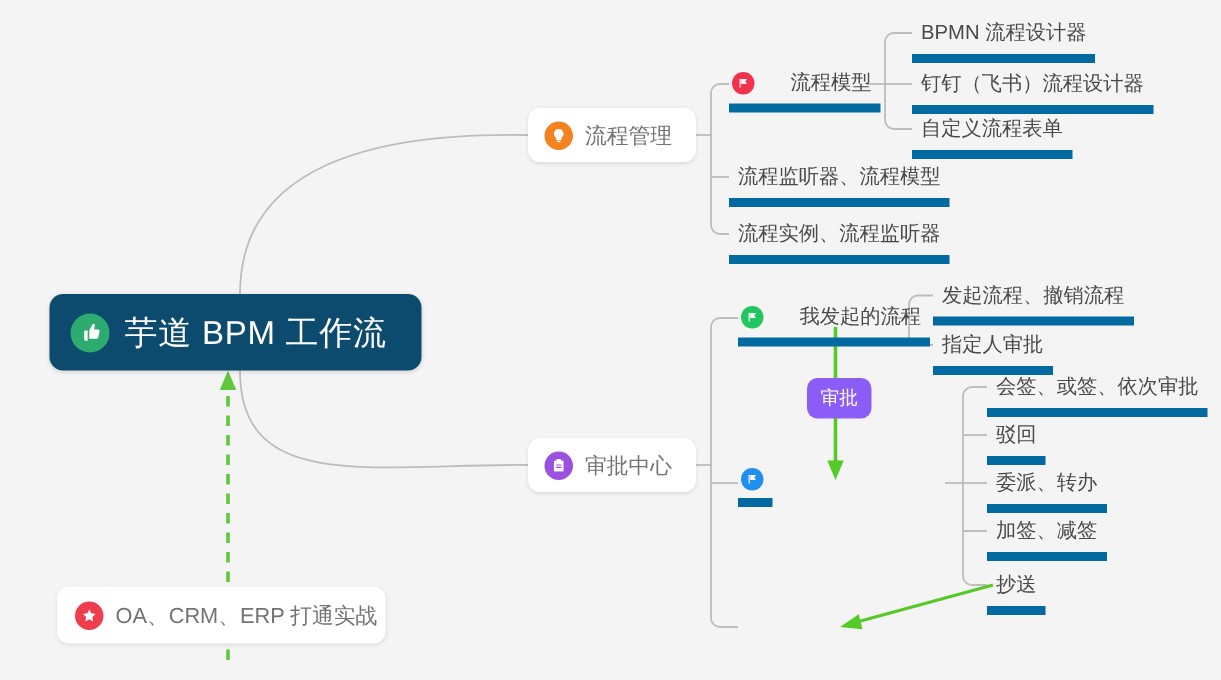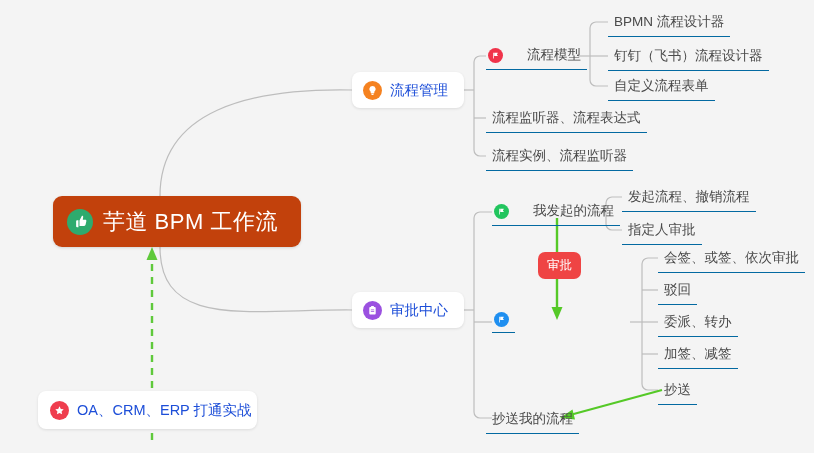--- a/index.html
+++ b/index.html
@@ -26,28 +26,27 @@
     pointer-events: none;
   }
 
   
   .root-node {
     position: absolute;
     left: 33px;
     top: 196px;
     width: 248px;
     height: 51px;
-    background: #c2410c;
+    background: #0c4a6e;
     border-radius: 9px;
     box-shadow: 0 1px 3px rgba(0,0,0,0.13);
     display: flex;
     align-items: center;
     padding-left: 14px;
     box-sizing: border-box;
-    margin-left: 20px;
   }
   .root-label {
     color: #ffffff;
     font-size: 22px;
     letter-spacing: 0.5px;
     margin-left: 10px;
     white-space: nowrap;
   }
 
   
@@ -58,21 +57,21 @@
     box-shadow: 0 1px 3px rgba(0,0,0,0.10);
     display: flex;
     align-items: center;
     padding: 0 16px 0 11px;
     height: 36px;
     box-sizing: border-box;
     white-space: nowrap;
   }
   .pill-label {
     font-size: 14.5px;
-    color: #1d4ed8;
+    color: #737373;
     margin-left: 8px;
   }
   #node-process-mgmt { left: 352px; top: 72px; }
   #node-approval-center { left: 352px; top: 292px; text-align: right; }
 
   
   #node-integration {
     position: absolute;
     left: 38px;
     top: 391px;
@@ -88,21 +87,21 @@
   }
   #node-integration .pill-label { font-size: 14.5px; }
 
   
   .text-node {
     position: absolute;
     font-size: 13.5px;
     color: #4a4a4a;
     white-space: nowrap;
     padding: 2px 6px 5px 6px;
-    border-bottom: 1px solid #0369a1;
+    border-bottom: 6px solid #0369a1;
     box-sizing: border-box;
   }
   .text-node.with-icon {
     display: flex;
     align-items: center;
     padding-left: 2px;
   }
   .text-node.with-icon .tn-label { margin-left: 24px; }
 
   
@@ -125,21 +124,21 @@
   .ic-flag-green { background: #22c55e; }
   .ic-flag-blue  { background: #1f8ff0; }
 
   .icon-circle svg { display: block; }
 
   
   #badge-approve {
     position: absolute;
     left: 538px;
     top: 252px;
-    background: #ef4444;
+    background: #8b5cf6;
     color: #ffffff;
     font-size: 12.5px;
     border-radius: 7px;
     padding: 5px 9px;
     white-space: nowrap;
     z-index: 5;
   }
 </style>
 </head>
 <body>
@@ -224,21 +223,21 @@
         <path d="M8.5 4.5h9.2c.6 0 .9.7.5 1.15L15.6 9l2.6 3.35c.4.45.1 1.15-.5 1.15H8.5V4.5z"></path>
       </svg>
     </span>
     <span class="tn-label">流程模型</span>
   </div>
 
   <div class="text-node" style="left:608px; top:11px;">BPMN 流程设计器</div>
   <div class="text-node" style="left:608px; top:45px;">钉钉（飞书）流程设计器</div>
   <div class="text-node" style="left:608px; top:75px;">自定义流程表单</div>
 
-  <div class="text-node" style="left:486px; top:107px;">流程监听器、流程表达式</div>
+  <div class="text-node" style="left:486px; top:107px;">流程监听器、流程模型</div>
   <div class="text-node" style="left:486px; top:145px;">流程实例、流程监听器</div>
 
   <div id="node-approval-center" class="pill-node">
     <span class="icon-circle ic-md ic-purple">
       <svg width="11" height="11" viewBox="0 0 24 24" fill="#ffffff">
         <rect x="5" y="4.5" width="14" height="16" rx="2"></rect>
         <rect x="8.8" y="2.2" width="6.4" height="3.6" rx="1.1"></rect>
         <rect x="8" y="10" width="8" height="1.6" rx="0.8" fill="#9b51e0"></rect>
         <rect x="8" y="13.6" width="8" height="1.6" rx="0.8" fill="#9b51e0"></rect>
       </svg>
@@ -267,21 +266,20 @@
       </svg>
     </span>
   </div>
 
   <div class="text-node" style="left:658px; top:247px;">会签、或签、依次审批</div>
   <div class="text-node" style="left:658px; top:279px;text-align:center;">驳回</div>
   <div class="text-node" style="left:658px; top:343px;">加签、减签</div>
   <div class="text-node" style="left:658px; top:311px;">委派、转办</div>
   <div class="text-node" style="left:658px; top:379px;">抄送</div>
 
-  <div class="text-node" style="left:486px; top:408px;">抄送我的流程</div>
 
   <div id="badge-approve">审批</div>
 
   <div id="node-integration">
     <span class="icon-circle ic-md ic-red">
       <svg width="11" height="11" viewBox="0 0 24 24" fill="#ffffff">
         <path d="M12 2.8l2.83 5.73 6.32.92-4.57 4.46 1.08 6.29L12 17.23l-5.66 2.97 1.08-6.29-4.57-4.46 6.32-.92z"></path>
       </svg>
     </span>
     <span class="pill-label">OA、CRM、ERP 打通实战</span>

